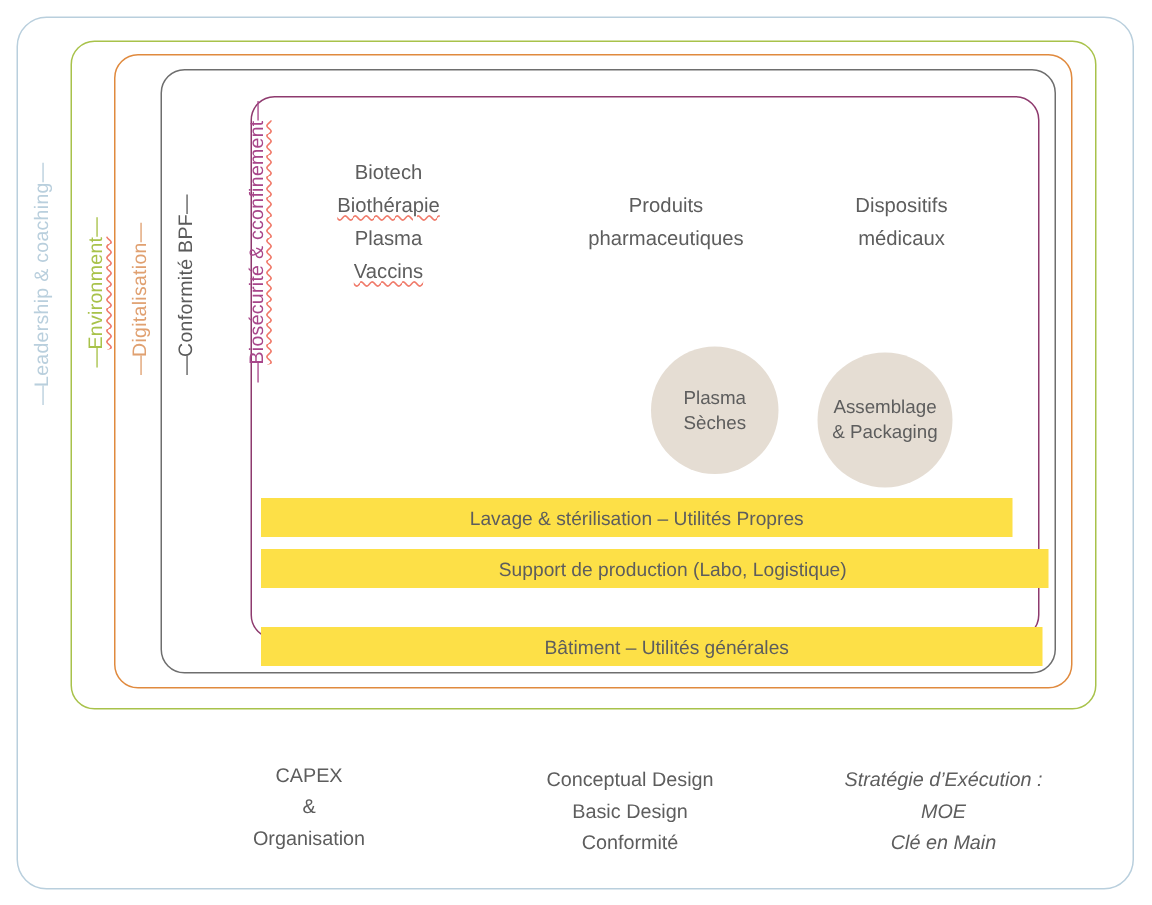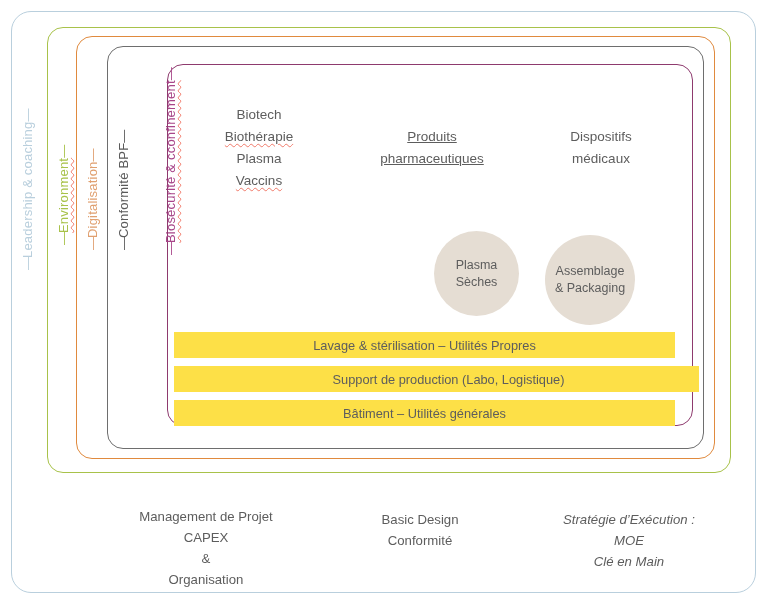--- a/index.html
+++ b/index.html
@@ -60,21 +60,21 @@
 
   
   .cat {
     position: absolute;
     text-align: center;
     color: #5d5d5d;
     font-size: 13.5px;
     line-height: 22px;
   }
   .cat-biotech { left: 198px; top: 104px; width: 122px; }
-  .cat-pharma  { left: 348px; top: 126px; width: 168px; text-decoration: underline; }
+  .cat-pharma  { left: 360px; top: 126px; width: 168px; }
   .cat-devices { left: 530px; top: 126px; width: 142px; }
 
   
   .circle {
     position: absolute;
     border-radius: 50%;
     background: #e5ddd3;
     display: flex;
     align-items: center;
     justify-content: center;
@@ -96,21 +96,21 @@
     height: 26px;
     background: #fde047;
     display: flex;
     align-items: center;
     justify-content: center;
     color: #5d5d5d;
     font-size: 12.8px;
   }
   .bar-1 { top: 332px; }
   .bar-2 { top: 366px; padding-left: 24px; }
-  .bar-3 { top: 400px; }
+  .bar-3 { top: 418px; padding-left: 20px; }
 
   
   .foot {
     position: absolute;
     text-align: center;
     color: #5d5d5d;
     font-size: 13.2px;
     line-height: 21px;
   }
   .foot-1 { left: 76px;  top: 506px; width: 260px; }
@@ -185,27 +185,27 @@
     <span>Lavage &amp; stérilisation – Utilités Propres</span>
   </div>
   <div class="bar bar-2">
     <span>Support de production (Labo, Logistique)</span>
   </div>
   <div class="bar bar-3">
     <span>Bâtiment – Utilités générales</span>
   </div>
 
   <div class="foot foot-1">
-    <div>Management de Projet</div>
     <div>CAPEX</div>
     <div>&amp;</div>
     <div>Organisation</div>
   </div>
 
   <div class="foot foot-2">
+    <div>Conceptual Design</div>
     <div>Basic Design</div>
     <div>Conformité</div>
   </div>
 
   <div class="foot foot-3">
     <div>Stratégie d’Exécution :</div>
     <div>MOE</div>
     <div>Clé en Main</div>
   </div>
 

